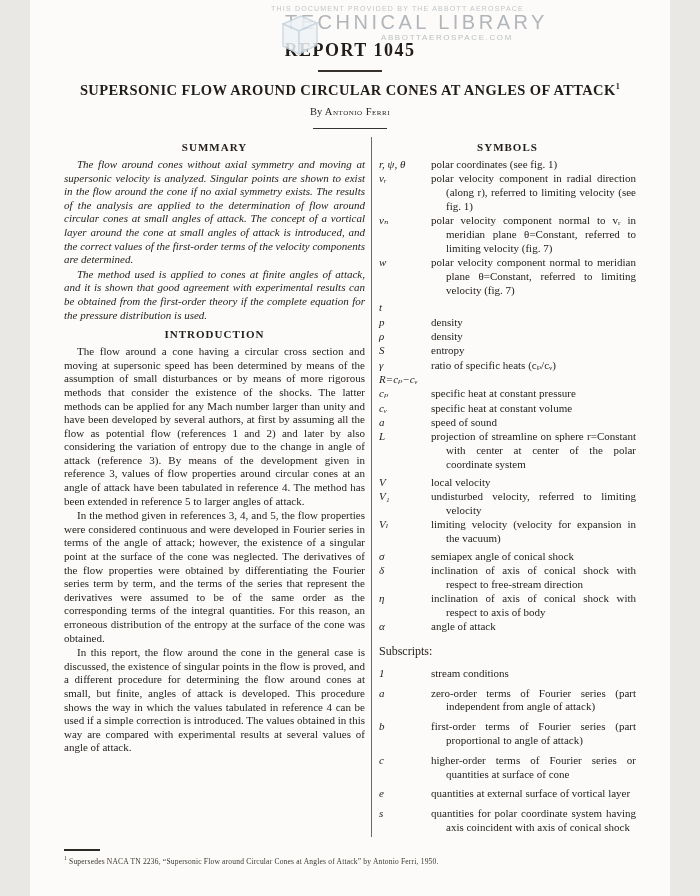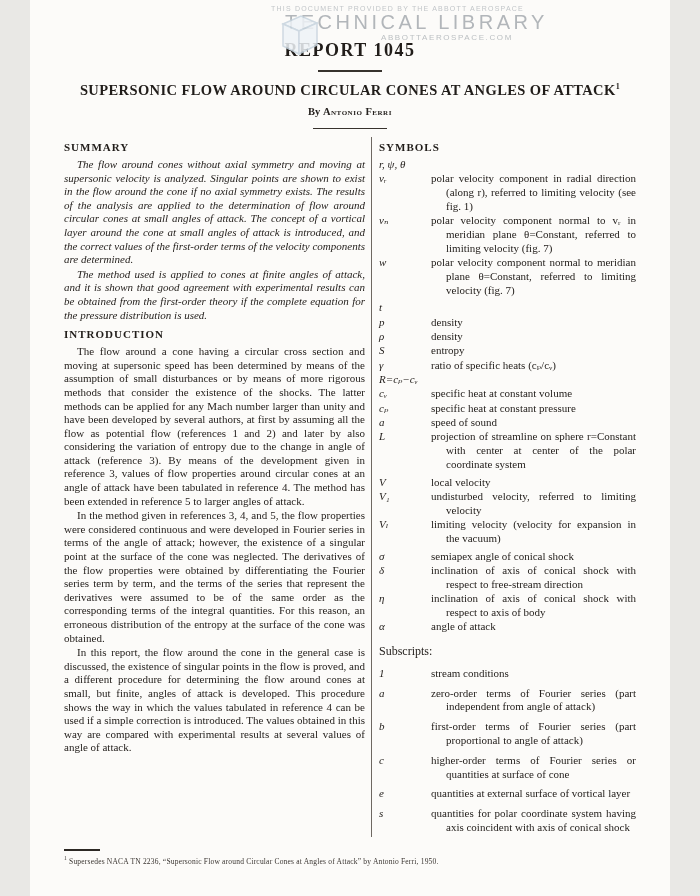--- a/index.html
+++ b/index.html
@@ -19,29 +19,29 @@
   .wm-cube{position:absolute;left:16px;top:5px;opacity:.85;}
   .wm-line1{font-family:"Liberation Sans",sans-serif;font-size:7px;letter-spacing:1.2px;color:#c2c6c9;white-space:nowrap;padding-left:8px;}
   .wm-line2{font-family:"Liberation Sans",sans-serif;font-size:20px;letter-spacing:3.5px;color:#b2b6ba;white-space:nowrap;padding-left:22px;line-height:21px;}
   .wm-line3{font-family:"Liberation Sans",sans-serif;font-size:8px;letter-spacing:1.6px;color:#bcc0c3;white-space:nowrap;padding-left:118px;}
   
   .header{padding-top:40px;text-align:center;}
   .report-number{font-size:18px;font-weight:bold;letter-spacing:1.5px;margin:0;color:#211d1a;}
   .rule-1{width:64px;border:0;border-top:2px solid #37322d;margin:9px auto 10px auto;}
   .main-title{font-size:14.5px;font-weight:bold;letter-spacing:.4px;margin:0;color:#211d1a;}
   .main-title sup{font-size:8px;}
-  .byline{margin-top:7px;font-size:10.5px;font-weight:bold;}
+  .byline{margin-top:7px;font-size:10.5px;}
   .byline .author{font-variant:small-caps;letter-spacing:.5px;}
   .rule-2{width:74px;border:0;border-top:1.5px solid #37322d;margin:11px auto 6px auto;}
   
   .columns{display:flex;align-items:stretch;margin-top:2px;min-height:630px;}
   .col-left{width:301px;flex:0 0 301px;}
   .col-divider{width:0;border-left:1px solid #6e6862;margin:2px 7px 4px 6px;}
   .col-right{flex:1;min-width:0;}
-  .section-heading{font-size:11px;font-weight:bold;letter-spacing:1px;text-align:left;margin:6px 0 5px 0;color:#211d1a;}
+  .section-heading{font-size:11px;font-weight:bold;letter-spacing:1px;text-align:center;margin:6px 0 5px 0;color:#211d1a;}
   .col-left p{font-size:11px;line-height:13.6px;text-align:justify;margin:0 0 1px 0;text-indent:13px;}
   .col-left p.italic{font-style:italic;}
   
   .sym-row{display:flex;font-size:11px;line-height:13.8px;margin:0 0 .5px 0;}
   .sym-row .sym{flex:0 0 52px;font-style:italic;}
   .sym-row .def{flex:1;text-align:justify;padding-left:15px;text-indent:-15px;}
   .sym-row.gap-top{margin-top:4px;}
   .subs-label{font-size:12px;margin:10px 0 8px 0;}
   .sym-row.subscript{margin-bottom:6px;}
   .sym-row.subscript .sym{font-style:italic;}
@@ -90,20 +90,21 @@
       <p>In this report, the flow around the cone in the general case is discussed, the existence of singular points in the flow is proved, and a different procedure for determining the flow around cones at small, but finite, angles of attack is developed.  This procedure shows the way in which the values tabulated in reference 4 can be used if a simple correction is introduced.  The values obtained in this way are compared with experimental results at several values of angle of attack.</p>
     </section>
 
     <div class="col-divider"></div>
 
     <section class="col-right">
       <h3 class="section-heading">SYMBOLS</h3>
 
       <div class="sym-row">
           <span class="sym">r, ψ, θ</span>
+          <span class="def">polar coordinates (see fig. 1)</span>
         </div>
       <div class="sym-row">
           <span class="sym">vᵣ</span>
           <span class="def">polar velocity component in radial direction (along r), referred to limiting velocity (see fig. 1)</span>
         </div>
       <div class="sym-row">
           <span class="sym">vₙ</span>
           <span class="def">polar velocity component normal to vᵣ in meridian plane θ=Constant, referred to limiting velocity (fig. 7)</span>
         </div>
       <div class="sym-row">
@@ -127,26 +128,26 @@
         </div>
       <div class="sym-row">
           <span class="sym">γ</span>
           <span class="def">ratio of specific heats (cₚ/cᵥ)</span>
         </div>
       <div class="sym-row">
           <span class="sym">R=cₚ−cᵥ</span>
           <span class="def"></span>
         </div>
       <div class="sym-row">
+          <span class="sym">cₚ</span>
+          <span class="def">specific heat at constant pressure</span>
+        </div>
+      <div class="sym-row">
           <span class="sym">cᵥ</span>
           <span class="def">specific heat at constant volume</span>
-        </div>
-      <div class="sym-row">
-          <span class="sym">cₚ</span>
-          <span class="def">specific heat at constant pressure</span>
         </div>
       <div class="sym-row">
           <span class="sym">a</span>
           <span class="def">speed of sound</span>
         </div>
       <div class="sym-row">
           <span class="sym">L</span>
           <span class="def">projection of streamline on sphere r=Constant with center at center of the polar coordinate system</span>
         </div>
       <div class="sym-row gap-top">

